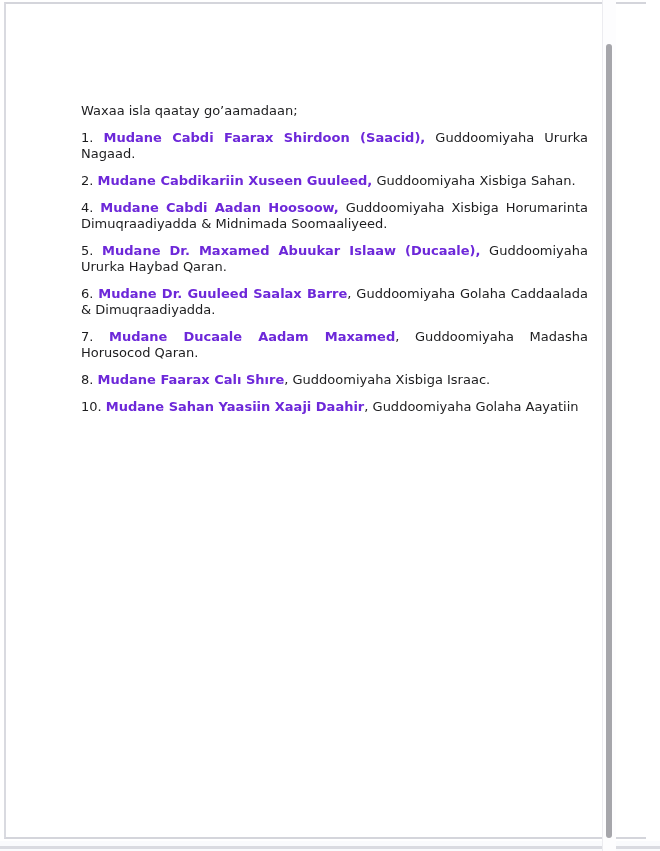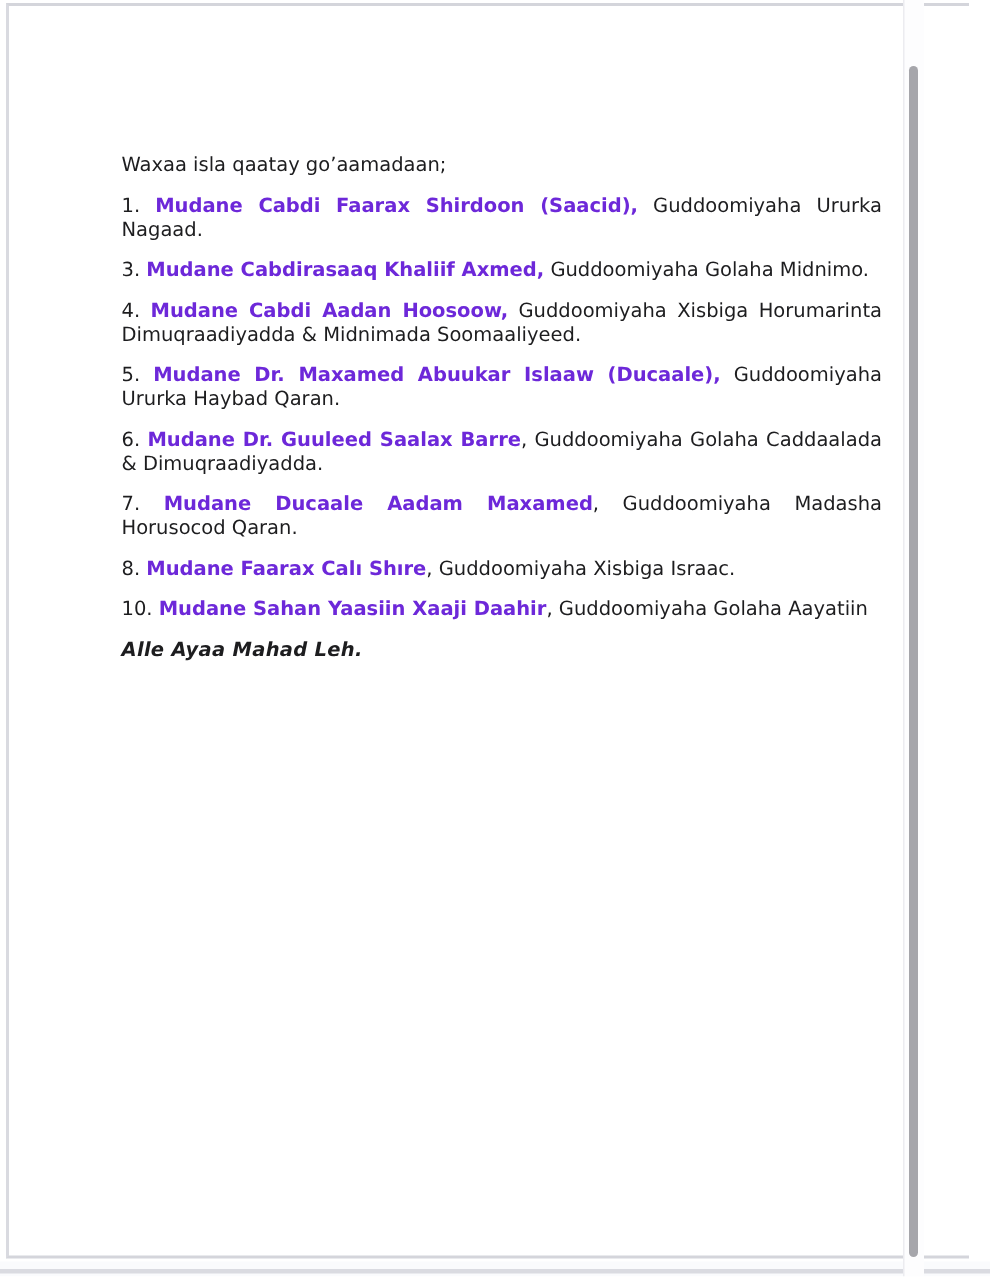--- a/index.html
+++ b/index.html
@@ -84,37 +84,36 @@
 
 <div class="viewport">
 
   <div class="page">
     <div class="content">
 
       <p class="intro">Waxaa isla qaatay go’aamadaan;</p>
 
       <p><span>1. </span><span class="sig-name">Mudane Cabdi Faarax Shirdoon (Saacid),</span><span> Guddoomiyaha Ururka Nagaad.</span></p>
 
+      <p><span>2. </span><span class="sig-name">Mudane Cabdikariin Xuseen Guuleed,</span><span> Guddoomiyaha Xisbiga Sahan.</span></p>
 
-      <p><span>3. </span><span class="sig-name">Mudane Cabdirasaaq Khaliif Axmed,</span><span> Guddoomiyaha Golaha Midnimo.</span></p>
 
       <p><span>4. </span><span class="sig-name">Mudane Cabdi Aadan Hoosoow,</span><span> Guddoomiyaha Xisbiga Horumarinta Dimuqraadiyadda &amp; Midnimada Soomaaliyeed.</span></p>
 
       <p><span>5. </span><span class="sig-name">Mudane Dr. Maxamed Abuukar Islaaw (Ducaale),</span><span> Guddoomiyaha Ururka Haybad Qaran.</span></p>
 
       <p><span>6. </span><span class="sig-name">Mudane Dr. Guuleed Saalax Barre</span><span>, Guddoomiyaha Golaha Caddaalada &amp; Dimuqraadiyadda.</span></p>
 
       <p><span>7. </span><span class="sig-name">Mudane Ducaale Aadam Maxamed</span><span>, Guddoomiyaha Madasha Horusocod Qaran.</span></p>
 
       <p><span>8. </span><span class="sig-name">Mudane Faarax Calı Shıre</span><span>, Guddoomiyaha Xisbiga Israac.</span></p>
 
 
       <p><span>10. </span><span class="sig-name">Mudane Sahan Yaasiin Xaaji Daahir</span><span>, Guddoomiyaha Golaha Aayatiin</span></p>
 
-      <p class="closing">Alle Ayaa Mahad Leh.</p>
 
     </div>
   </div>
 
   <div class="below-page">
     <div class="below-line"></div>
   </div>
 
   <div class="scrollbar">
     <div class="scrollbar-thumb"></div>

